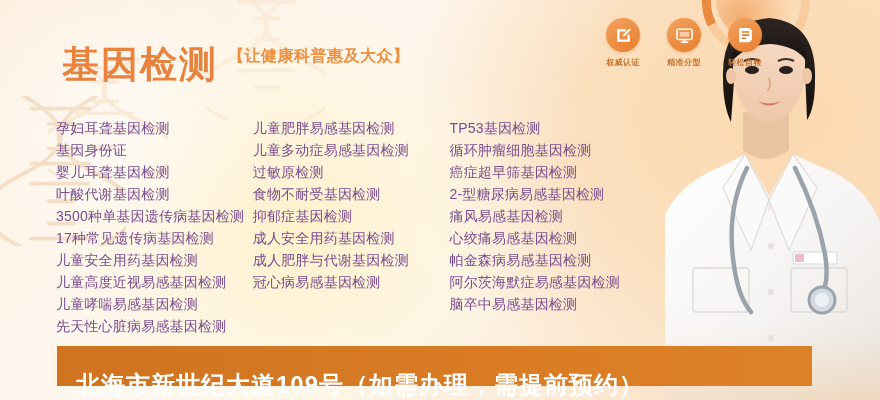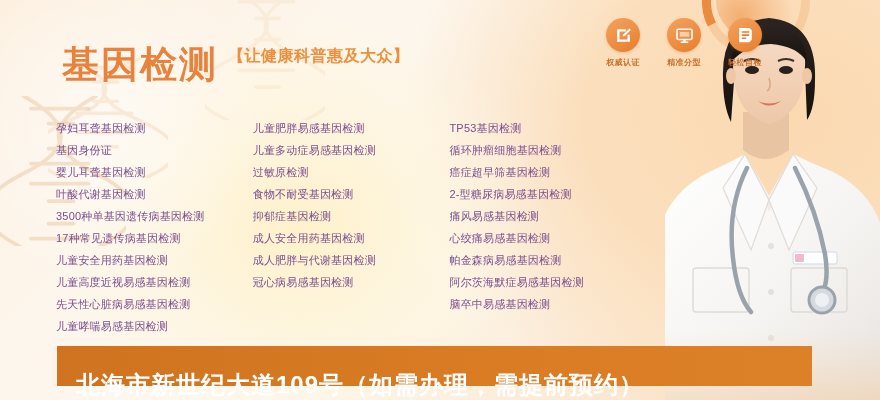--- a/index.html
+++ b/index.html
@@ -70,21 +70,21 @@
 
   
   .list-area {
     position:absolute; left:56px; top:117px;
     width:600px;
     display:flex; gap:0;
   }
   .list-col { width:200px; display:flex; flex-direction:column; }
   .list-col:nth-child(3) { width:210px; }
   .list-item {
-    font-size:11px; color:#7a4d8e; line-height:22px; height:22px;
+    font-size:14px; color:#7a4d8e; line-height:22px; height:22px;
     white-space:nowrap; letter-spacing:0.2px;
   }
 
   
   .bottom-bar {
     position:absolute; left:52px; bottom:14px;
     width:760px; height:40px;
     background:linear-gradient(90deg,#cf7320 0%,#d97c24 58%,#dd8128 100%);
     display:flex; align-items:center;
   }
@@ -264,22 +264,22 @@
 
   <div class="list-col">
     <div class="list-item">孕妇耳聋基因检测</div>
     <div class="list-item">基因身份证</div>
     <div class="list-item">婴儿耳聋基因检测</div>
     <div class="list-item">叶酸代谢基因检测</div>
     <div class="list-item">3500种单基因遗传病基因检测</div>
     <div class="list-item">17种常见遗传病基因检测</div>
     <div class="list-item">儿童安全用药基因检测</div>
     <div class="list-item">儿童高度近视易感基因检测</div>
+    <div class="list-item">儿童哮喘易感基因检测</div>
     <div class="list-item">先天性心脏病易感基因检测</div>
-    <div class="list-item">儿童哮喘易感基因检测</div>
   </div>
 
   <div class="list-col">
     <div class="list-item">儿童肥胖易感基因检测</div>
     <div class="list-item">儿童多动症易感基因检测</div>
     <div class="list-item">过敏原检测</div>
     <div class="list-item">食物不耐受基因检测</div>
     <div class="list-item">抑郁症基因检测</div>
     <div class="list-item">成人安全用药基因检测</div>
     <div class="list-item">成人肥胖与代谢基因检测</div>

